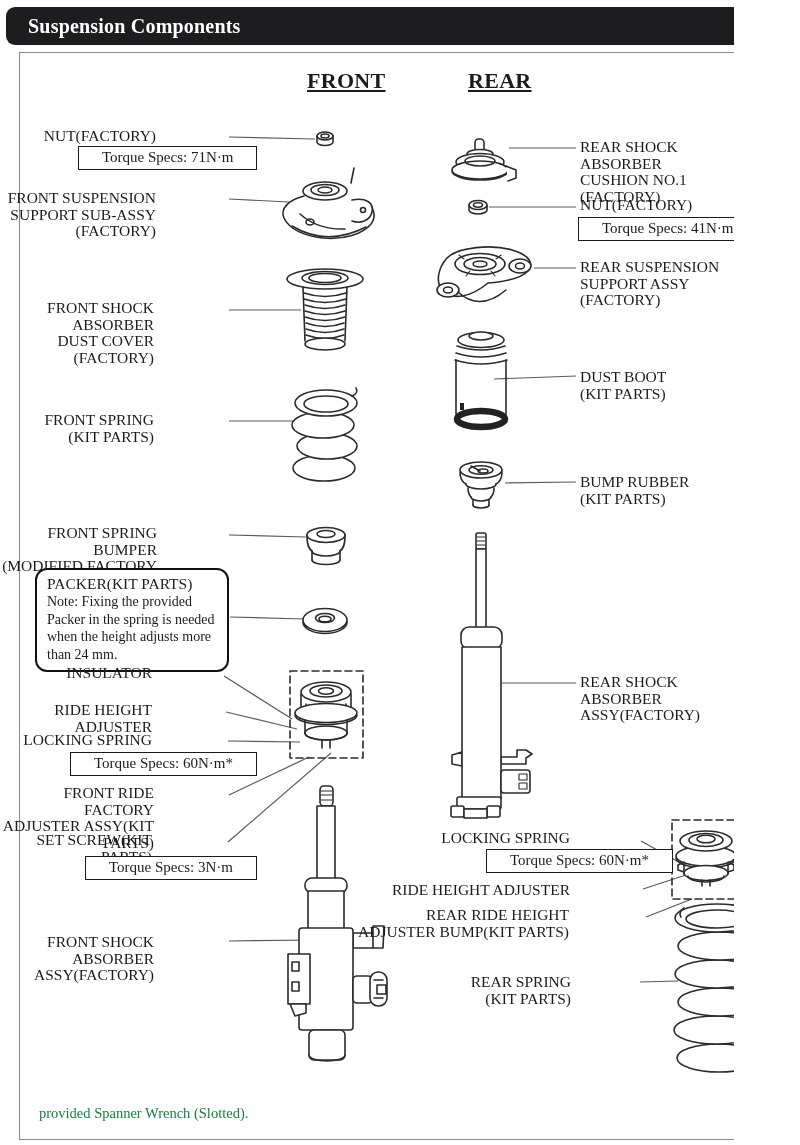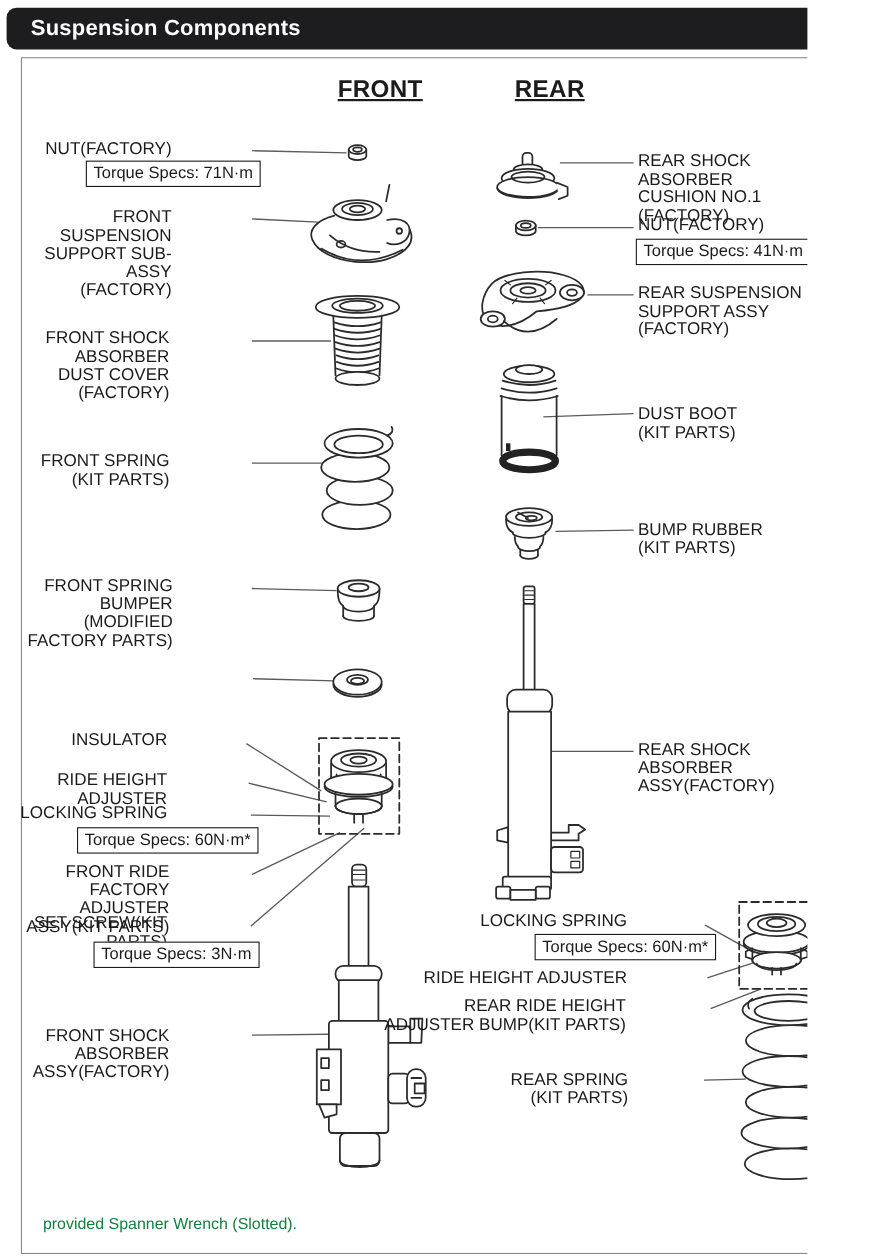--- a/index.html
+++ b/index.html
@@ -1,26 +1,26 @@
 <!DOCTYPE html>
 <html><head>
 <meta charset="utf-8">
 <style>
   html,body{margin:0;padding:0;background:#fff;}
   #page{position:relative;width:734px;height:1145px;background:#fff;overflow:hidden;
-        font-family:Liberation Sans, sans-serif;color:#1b1b1b;}
+        font-family:Liberation Serif, serif;color:#1b1b1b;}
   .titlebar{position:absolute;left:6px;top:7px;width:784px;height:38px;background:#1d1d1f;
             border-radius:9px;display:flex;align-items:center;}
   .titlebar span{color:#fff;font-weight:bold;font-size:20px;padding-left:22px;letter-spacing:.2px;}
   .frame{position:absolute;left:19px;top:52px;width:762px;height:1086px;border:1px solid #8a8a8a;background:#fff;}
   svg.art{position:absolute;left:0;top:0;}
   .hdr{position:absolute;font-size:22px;font-weight:bold;text-decoration:underline;line-height:26px;letter-spacing:.3px;margin-left:20px;}
   .label{position:absolute;font-size:15.5px;line-height:16.5px;white-space:pre-line;}
   .r{text-align:right;}
-  .tbox{position:absolute;border:1px solid #1b1b1b;background:#fff;font-size:15px;line-height:19px;padding:1px 6px 2px;white-space:nowrap;}
+  .tbox{position:absolute;border:1px solid #1b1b1b;background:#fff;font-size:15px;line-height:19px;padding:1px 23px 2px;white-space:nowrap;}
   .packer{position:absolute;left:35px;top:568px;width:172px;border:2px solid #111;border-radius:12px;
           background:#fff;padding:5px 8px 7px 10px;}
   .packer .ptitle{font-size:15.5px;line-height:18px;}
   .packer .pnote{font-size:14px;line-height:17.5px;white-space:pre-line;}
   .fn1{position:absolute;left:25px;top:1086px;font-size:14.5px;line-height:18px;}
   .fn2{position:absolute;left:39px;top:1104px;font-size:14.5px;line-height:18px;color:#15803d;}
 </style>
 </head>
 <body>
 
@@ -254,20 +254,27 @@
 SUPPORT SUB-ASSY
 (FACTORY)</div>
   <div class="label r" style="right:580px;top:300px;">FRONT SHOCK ABSORBER
 DUST COVER
 (FACTORY)</div>
   <div class="label r" style="right:580px;top:412px;">FRONT SPRING
 (KIT PARTS)</div>
   <div class="label r" style="right:577px;top:525px;">FRONT SPRING BUMPER
 (MODIFIED FACTORY PARTS)</div>
 
+  <div class="packer">
+    <div class="ptitle">PACKER(KIT PARTS)</div>
+    <div class="pnote">Note: Fixing the provided
+Packer in the spring is needed
+when the height adjusts more
+than 24 mm.</div>
+  </div>
 
   <div class="label r" style="right:582px;top:665px;">INSULATOR</div>
   <div class="label r" style="right:582px;top:702px;">RIDE HEIGHT ADJUSTER</div>
   <div class="label r" style="right:582px;top:732px;">LOCKING SPRING</div>
   <div class="tbox" style="left:70px;top:752px;">Torque Specs: 60N·m*</div>
   <div class="label r" style="right:580px;top:785px;">FRONT RIDE FACTORY
 ADJUSTER ASSY(KIT PARTS)</div>
   <div class="label r" style="right:582px;top:832px;">SET SCREW(KIT PARTS)</div>
   <div class="tbox" style="left:85px;top:856px;">Torque Specs: 3N·m</div>
   <div class="label r" style="right:580px;top:934px;">FRONT SHOCK ABSORBER

